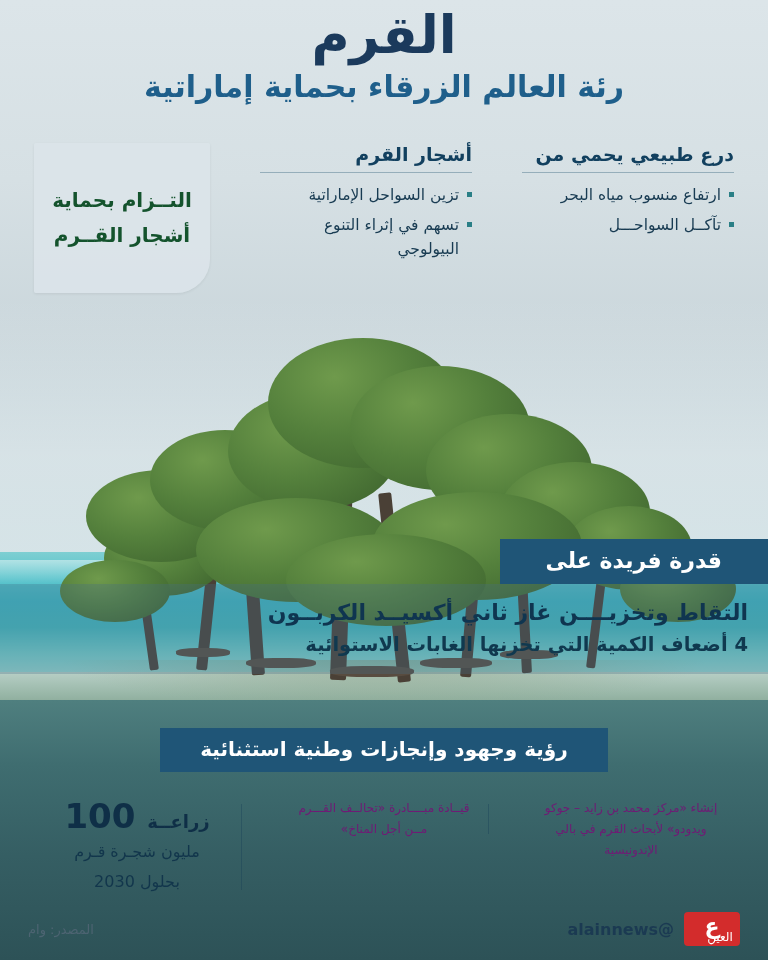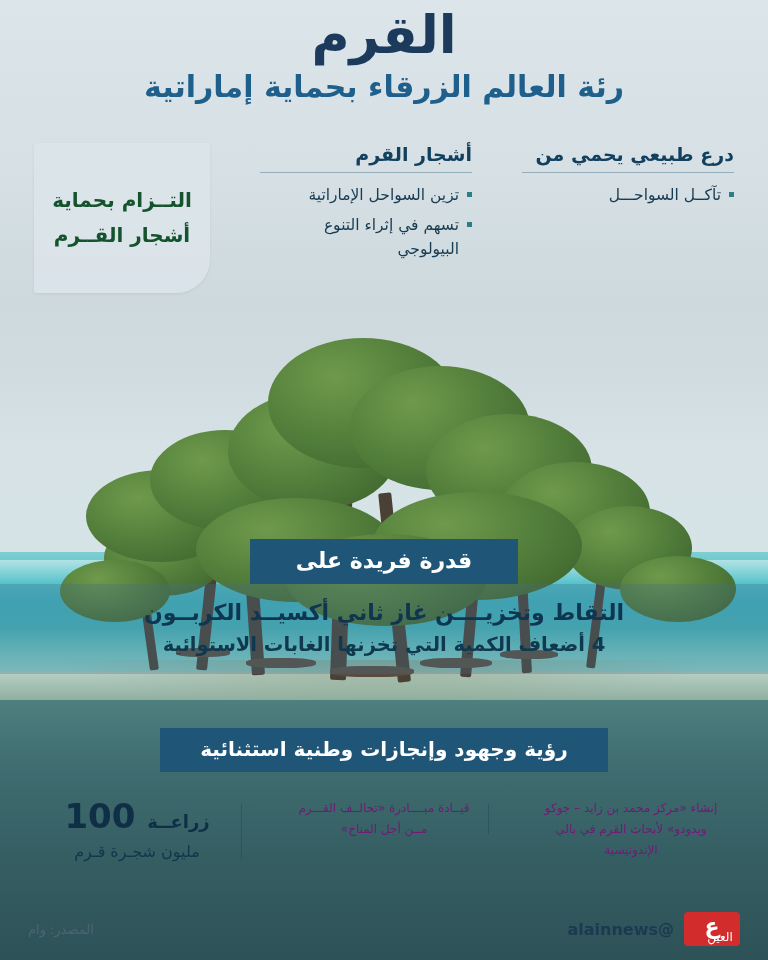--- a/index.html
+++ b/index.html
@@ -115,21 +115,21 @@
     display: flex; align-items: center; justify-content: center;
     text-align: center; padding: 12px;
     box-shadow: 0 1px 3px rgba(0,0,0,.07);
   }
   .badge span {
     font-size: 20px; font-weight: bold; color: #14532d; line-height: 1.75;
     letter-spacing: .5px;
   }
 
   
-  .mid { margin-top: 246px; text-align: center; }
+  .mid { margin-top: 246px; text-align: right; }
   .ribbon {
     display: inline-block;
     background: #1f5577; color: #fff;
     font-size: 22px; font-weight: bold;
     padding: 9px 46px 11px 46px;
     letter-spacing: .5px;
   }
   .mid-band {
     margin-top: 0;
     background: rgba(70,110,135,.30);
@@ -268,20 +268,21 @@
   <div class="title-wrap">
     <div class="title">القرم</div>
     <div class="subtitle">رئة العالم الزرقاء بحماية إماراتية</div>
   </div>
 
   <div class="upper">
 
     <div class="col">
       <div class="col-head">درع طبيعي يحمي من</div>
       <ul class="bullets">
+        <li>ارتفاع منسوب مياه البحر</li>
         <li>تآكــل السواحـــل</li>
       </ul>
     </div>
 
     <div class="col">
       <div class="col-head">أشجار القرم</div>
       <ul class="bullets">
         <li>تزين السواحل الإماراتية</li>
         <li>تسهم في إثراء التنوع البيولوجي</li>
       </ul>
@@ -312,20 +313,21 @@
     <div class="stat">
       <div class="stat-text">قيــادة مبــــادرة «تحالــف القـــرم مــن أجل المناخ»</div>
     </div>
 
     <div class="stat">
       <div class="stat-num">
         <span class="unit">زراعــة</span>
         <span>100</span>
       </div>
       <div class="stat-lines">مليون شجـرة قـرم</div>
+      <div class="stat-lines">بحلول 2030</div>
     </div>
   </div>
 </div>
 
 <div class="footer">
   <div class="brand">
     <div class="logo">
       <span class="logo-e">ع</span>
       <span class="logo-sub">العين</span>
     </div>

